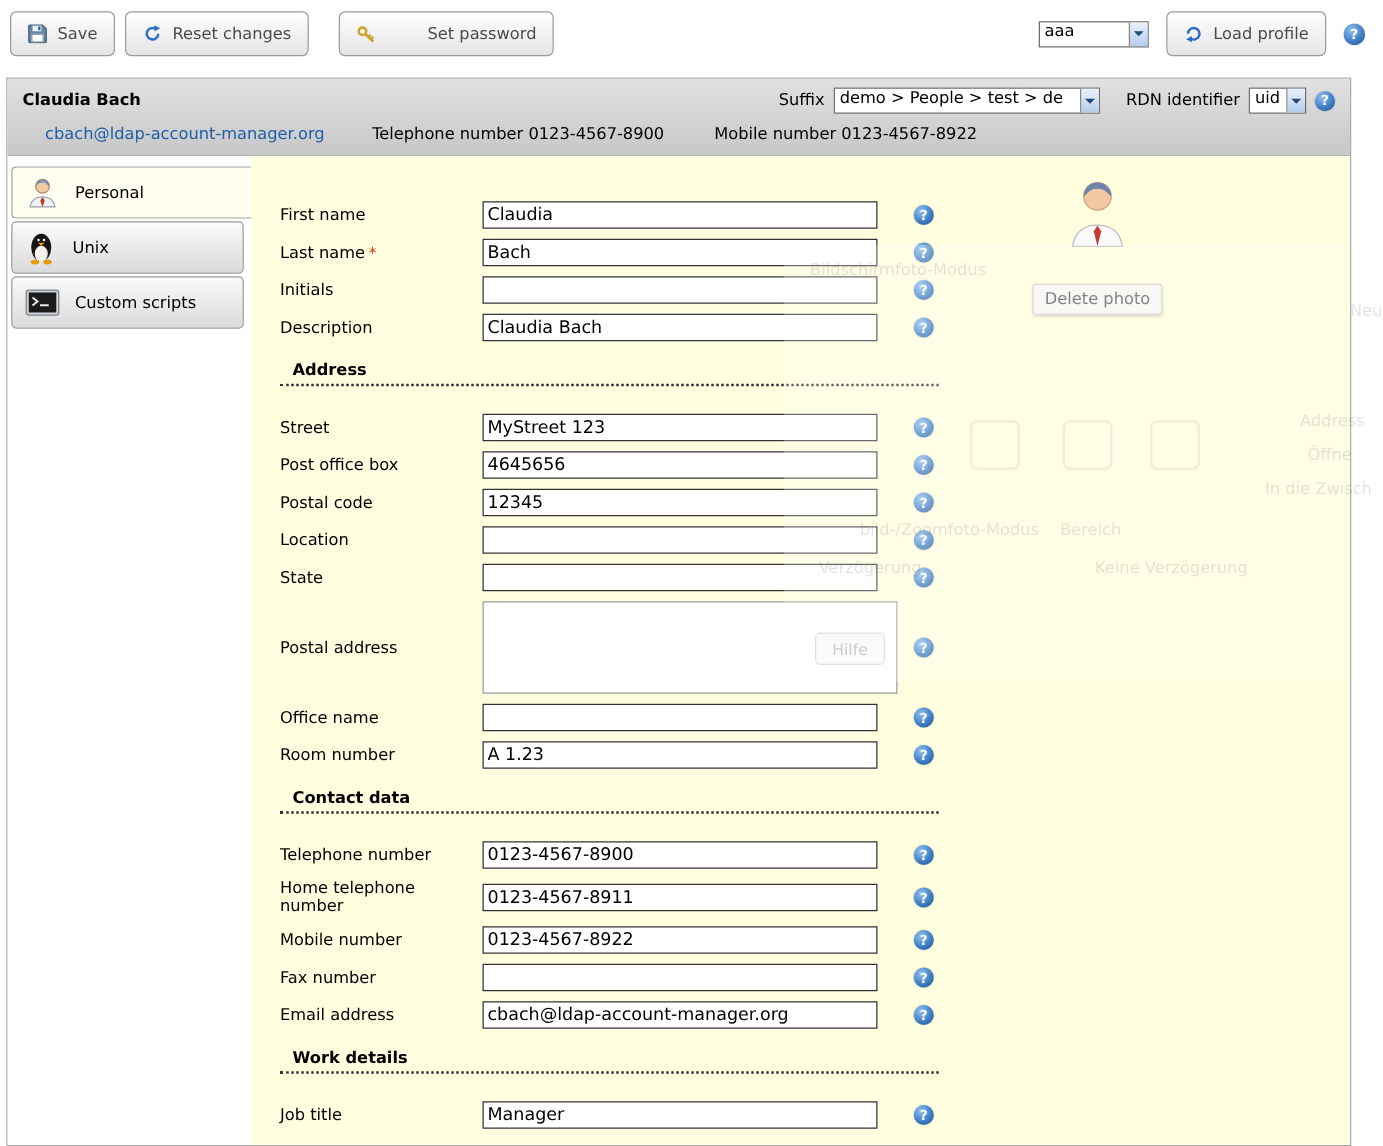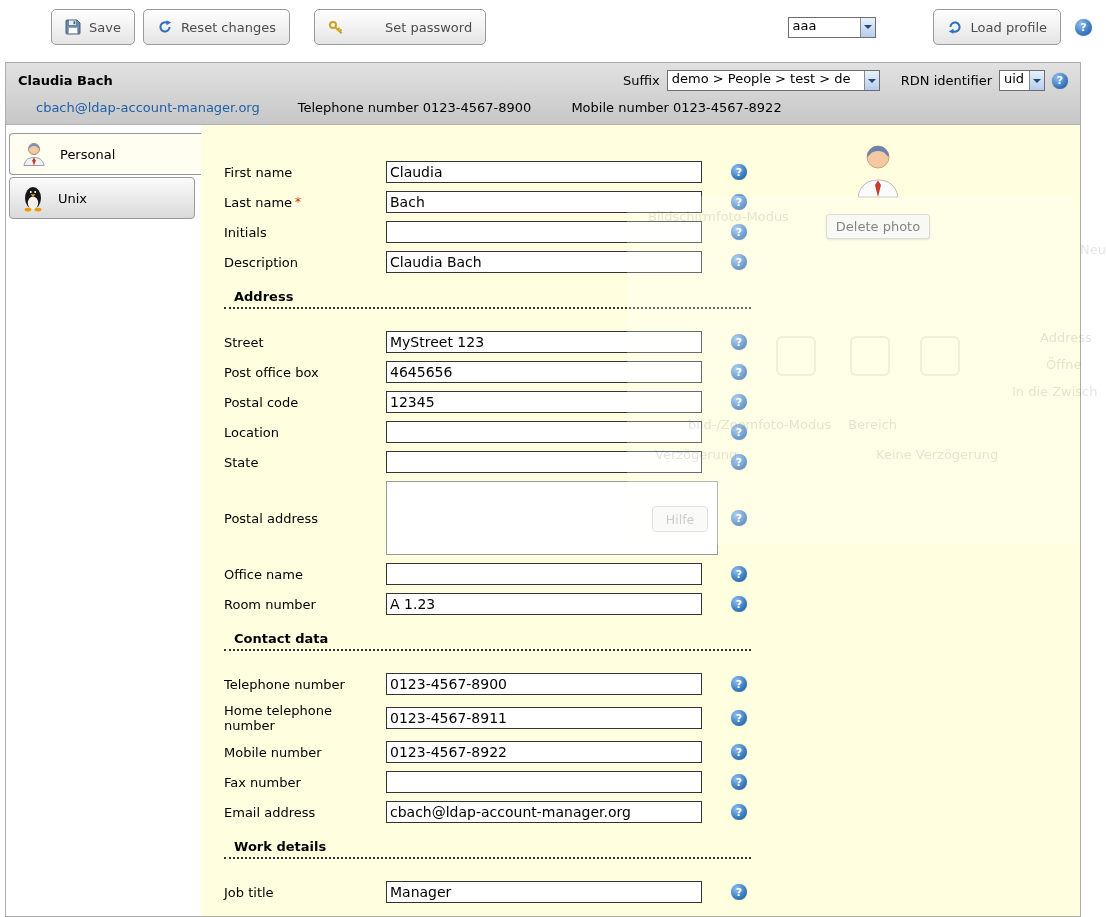--- a/index.html
+++ b/index.html
@@ -9,21 +9,21 @@
     background:#fff; color:#000;
     font-family:"DejaVu Sans","Liberation Sans",sans-serif; font-size:13px;
   }
 
   
   .toolbar { display:flex; align-items:center; padding:8px 14px 8px 8px; height:54px; }
   .btn {
     display:inline-flex; align-items:center; gap:8px; height:36px; padding:0 13px;
     border:1px solid #9a9a9a; border-radius:5px;
     background:linear-gradient(#ffffff,#e4e4e4);
-    color:#4c4c4c; font-size:13px; font-family:inherit; cursor:pointer;margin-left:43px;
+    color:#4c4c4c; font-size:13px; font-family:inherit; cursor:pointer;
   }
   .btn + .btn { margin-left:8px; }
   .btn.gap { margin-left:24px;gap:41px; }
   .toolbar-right { margin-left:auto; display:flex; align-items:center; gap:14px; }
 
   .select {
     display:inline-flex; align-items:flex-start; justify-content:space-between;
     background:#fff; border:1px solid #6e6e6e; height:21px; font-size:13px;
     padding-left:4px; cursor:pointer;
   }
@@ -84,21 +84,21 @@
   .req { color:#cc2a00; font-size:12px; vertical-align:top; margin-left:3px; }
 
   .section {
     margin:16px 0 22px 23px; width:527px;
     border-bottom:2px dotted #333; padding:0 0 3px 10px;
     font-weight:bold; font-size:13px;
   }
 
   .photo-box { position:absolute; left:620px; top:16px; width:114px; text-align:center; }
   .del-btn {
-    margin-top:12px; padding:4px 9px;
+    margin-top:24px; padding:4px 9px;
     background:#f5f5f1; border:1px solid #cfcfc6; border-radius:3px;
     color:#555; font-size:13px; font-family:inherit; cursor:pointer;
     box-shadow:0 1px 2px rgba(0,0,0,.15);
   }
 
   
   .ghost { position:absolute; inset:0; pointer-events:none; z-index:6; }
   .gwash { position:absolute; left:627px; top:196px; width:449px; height:349px; background:rgba(255,255,252,.28); }
   .gt { position:absolute; color:#555; opacity:.16; white-space:nowrap; font-size:13px; }
   .gbox { position:absolute; width:40px; height:40px; border:2px solid #8a8a8a; border-radius:6px; opacity:.14; }
@@ -205,20 +205,31 @@
               <ellipse cx="13" cy="19" rx="5.2" ry="6.5" fill="#f4f2ea"></ellipse>
               <circle cx="10.8" cy="8" r="1" fill="#fff"></circle>
               <circle cx="15.2" cy="8" r="1" fill="#fff"></circle>
               <path d="M10.5 10.2h5l-2.5 2.6z" fill="#f0a500"></path>
               <ellipse cx="8" cy="25.6" rx="3.4" ry="1.9" fill="#e79b00"></ellipse>
               <ellipse cx="18" cy="25.6" rx="3.4" ry="1.9" fill="#e79b00"></ellipse>
             </svg>
         </span>
         <span>Unix</span>
       </div>
+      <div class="tab">
+        <span class="ticon">
+          <svg width="28" height="22" viewBox="0 0 28 22">
+              <rect x="1" y="1" width="26" height="20" rx="2" fill="#cfd4da" stroke="#7c8288"></rect>
+              <rect x="3" y="3" width="22" height="16" fill="#1b1b1b"></rect>
+              <path d="M6 7l4 3.2L6 13.4" stroke="#e8e8e8" stroke-width="1.6" fill="none"></path>
+              <rect x="12" y="12.4" width="7" height="1.6" fill="#e8e8e8"></rect>
+            </svg>
+        </span>
+        <span>Custom scripts</span>
+      </div>
     </div>
 
     <div class="content">
 
       <div class="photo-box">
         <svg width="48" height="58" viewBox="0 0 48 58">
             <circle cx="24" cy="16" r="11" fill="#f3c9a3" stroke="#caa27e"></circle>
             <path d="M24 5a11 11 0 0 1 11 11c-3.5-2-4-6-11-6s-7.5 4-11 6A11 11 0 0 1 24 5z" fill="#6d84ad"></path>
             <path d="M4 56c2-12 10-17 20-17s18 5 20 17z" fill="#fbfbfb" stroke="#b9b9b9"></path>
             <path d="M24 39.5l3 4.5-3 12-3-12z" fill="#c63a2f"></path>

